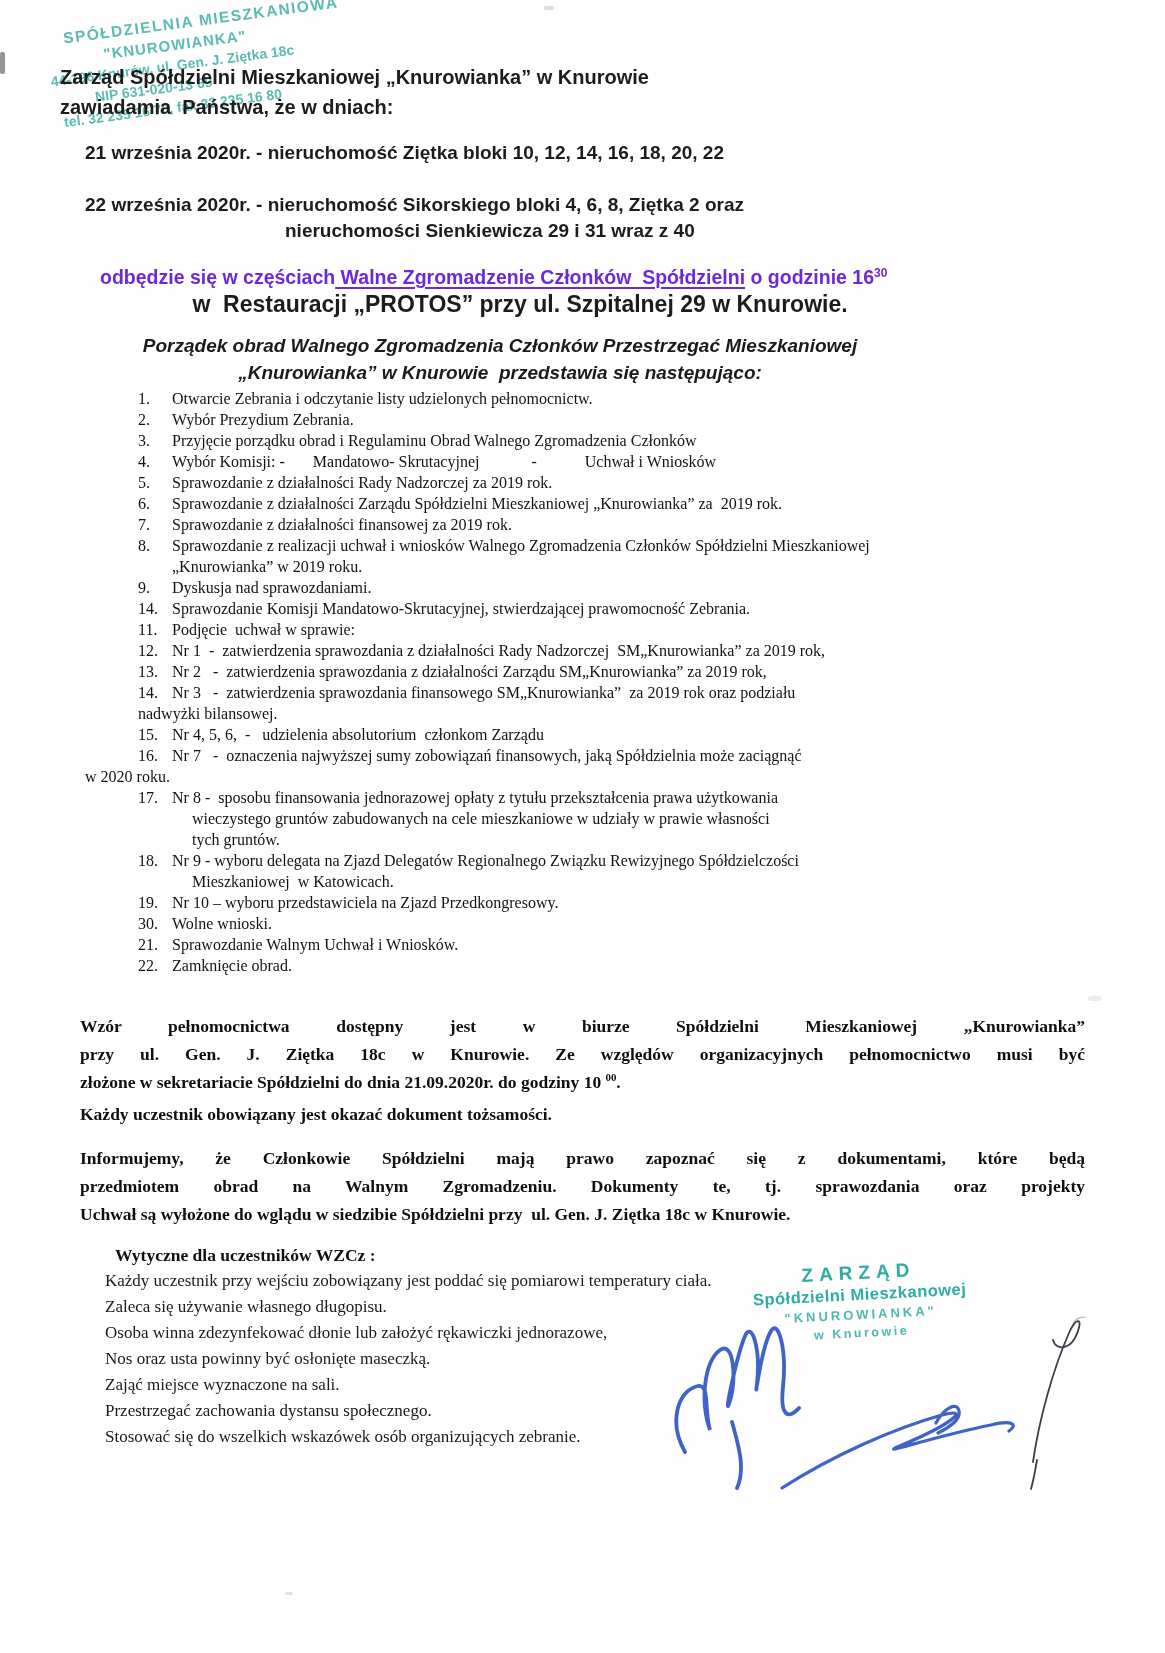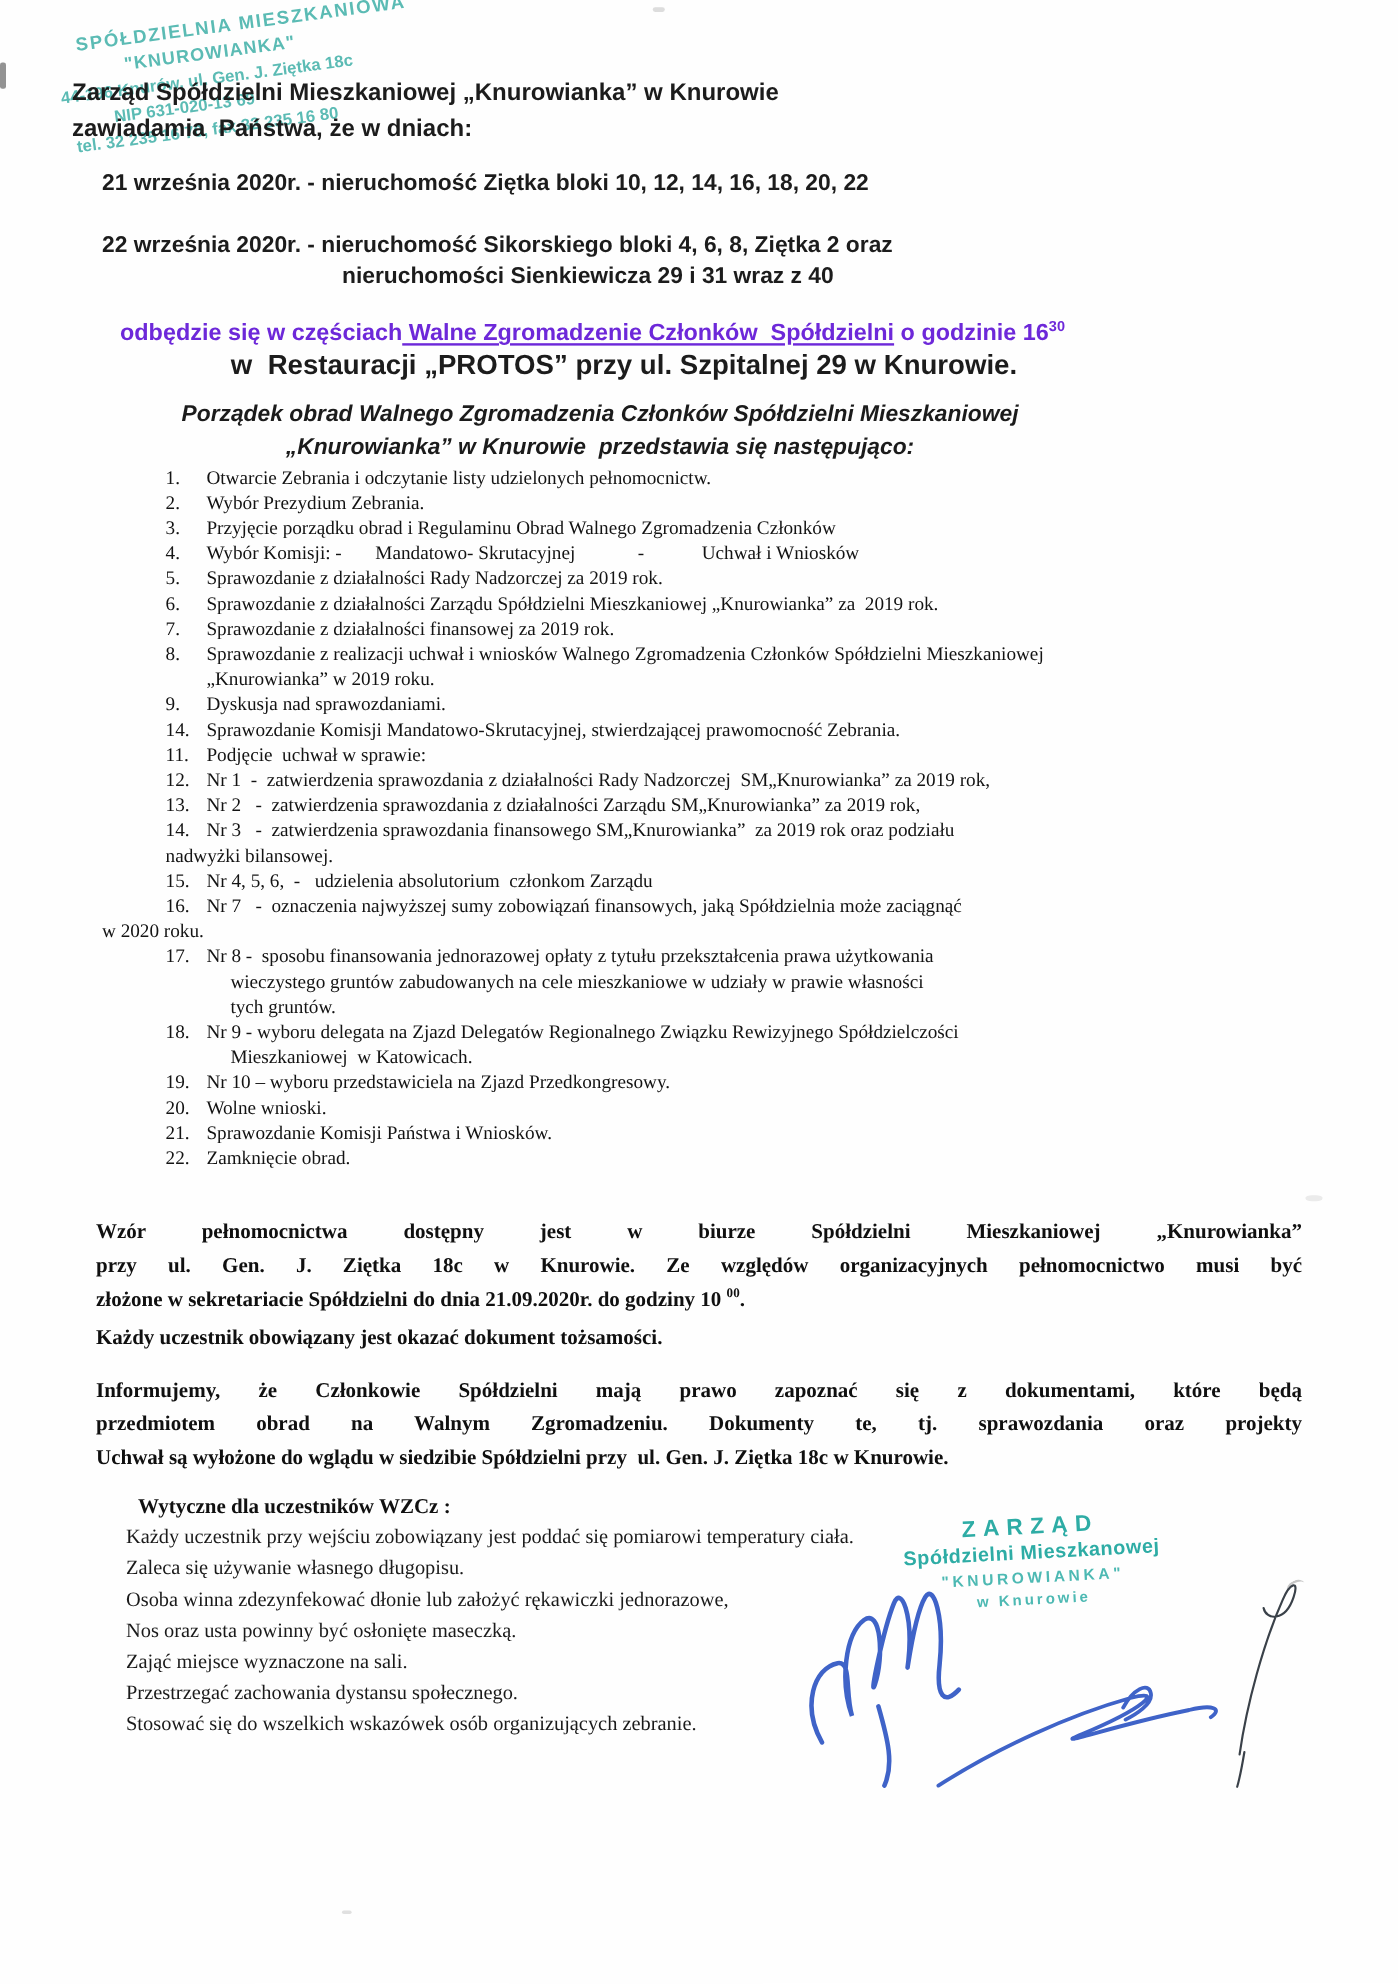--- a/index.html
+++ b/index.html
@@ -119,21 +119,21 @@
     <div class="date2">
       <div class="date-line">22 września 2020r. - nieruchomość Sikorskiego bloki 4, 6, 8, Ziętka 2 oraz</div>
       <div class="date-line date2-cont">nieruchomości Sienkiewicza 29 i 31 wraz z 40</div>
     </div>
 
     <div class="meeting-line"><span>odbędzie się w częściach</span><span class="meeting-underline">&nbsp;Walne Zgromadzenie Członków&nbsp; Spółdzielni</span><span>&nbsp;o godzinie 16</span><sup class="sp">30</sup></div>
 
     <div class="venue-line">w&nbsp; Restauracji „PROTOS” przy ul. Szpitalnej 29 w Knurowie.</div>
 
     <div class="agenda-heading">
-      <div>Porządek obrad Walnego Zgromadzenia Członków Spółdzielni Mieszkaniowej</div>
+      <div>Porządek obrad Walnego Zgromadzenia Członków Przestrzegać Mieszkaniowej</div>
       <div>„Knurowianka” w Knurowie&nbsp; przedstawia się następująco:</div>
     </div>
 
     <div class="agenda">
 
         <div class="agenda-row">
           <span class="agenda-num">1.</span>
           <span class="agenda-text">
             <div class="ln ind-text">Otwarcie Zebrania i odczytanie listy udzielonych pełnomocnictw.</div>
           </span>
@@ -265,30 +265,30 @@
         </div>
 
         <div class="agenda-row">
           <span class="agenda-num">19.</span>
           <span class="agenda-text">
             <div class="ln ind-text">Nr 10 – wyboru przedstawiciela na Zjazd Przedkongresowy.</div>
           </span>
         </div>
 
         <div class="agenda-row">
-          <span class="agenda-num">20.</span>
+          <span class="agenda-num">30.</span>
           <span class="agenda-text">
             <div class="ln ind-text">Wolne wnioski.</div>
           </span>
         </div>
 
         <div class="agenda-row">
           <span class="agenda-num">21.</span>
           <span class="agenda-text">
-            <div class="ln ind-text">Sprawozdanie Komisji Państwa i Wniosków.</div>
+            <div class="ln ind-text">Sprawozdanie Walnym Uchwał i Wniosków.</div>
           </span>
         </div>
 
         <div class="agenda-row">
           <span class="agenda-num">22.</span>
           <span class="agenda-text">
             <div class="ln ind-text">Zamknięcie obrad.</div>
           </span>
         </div>
       </div>

